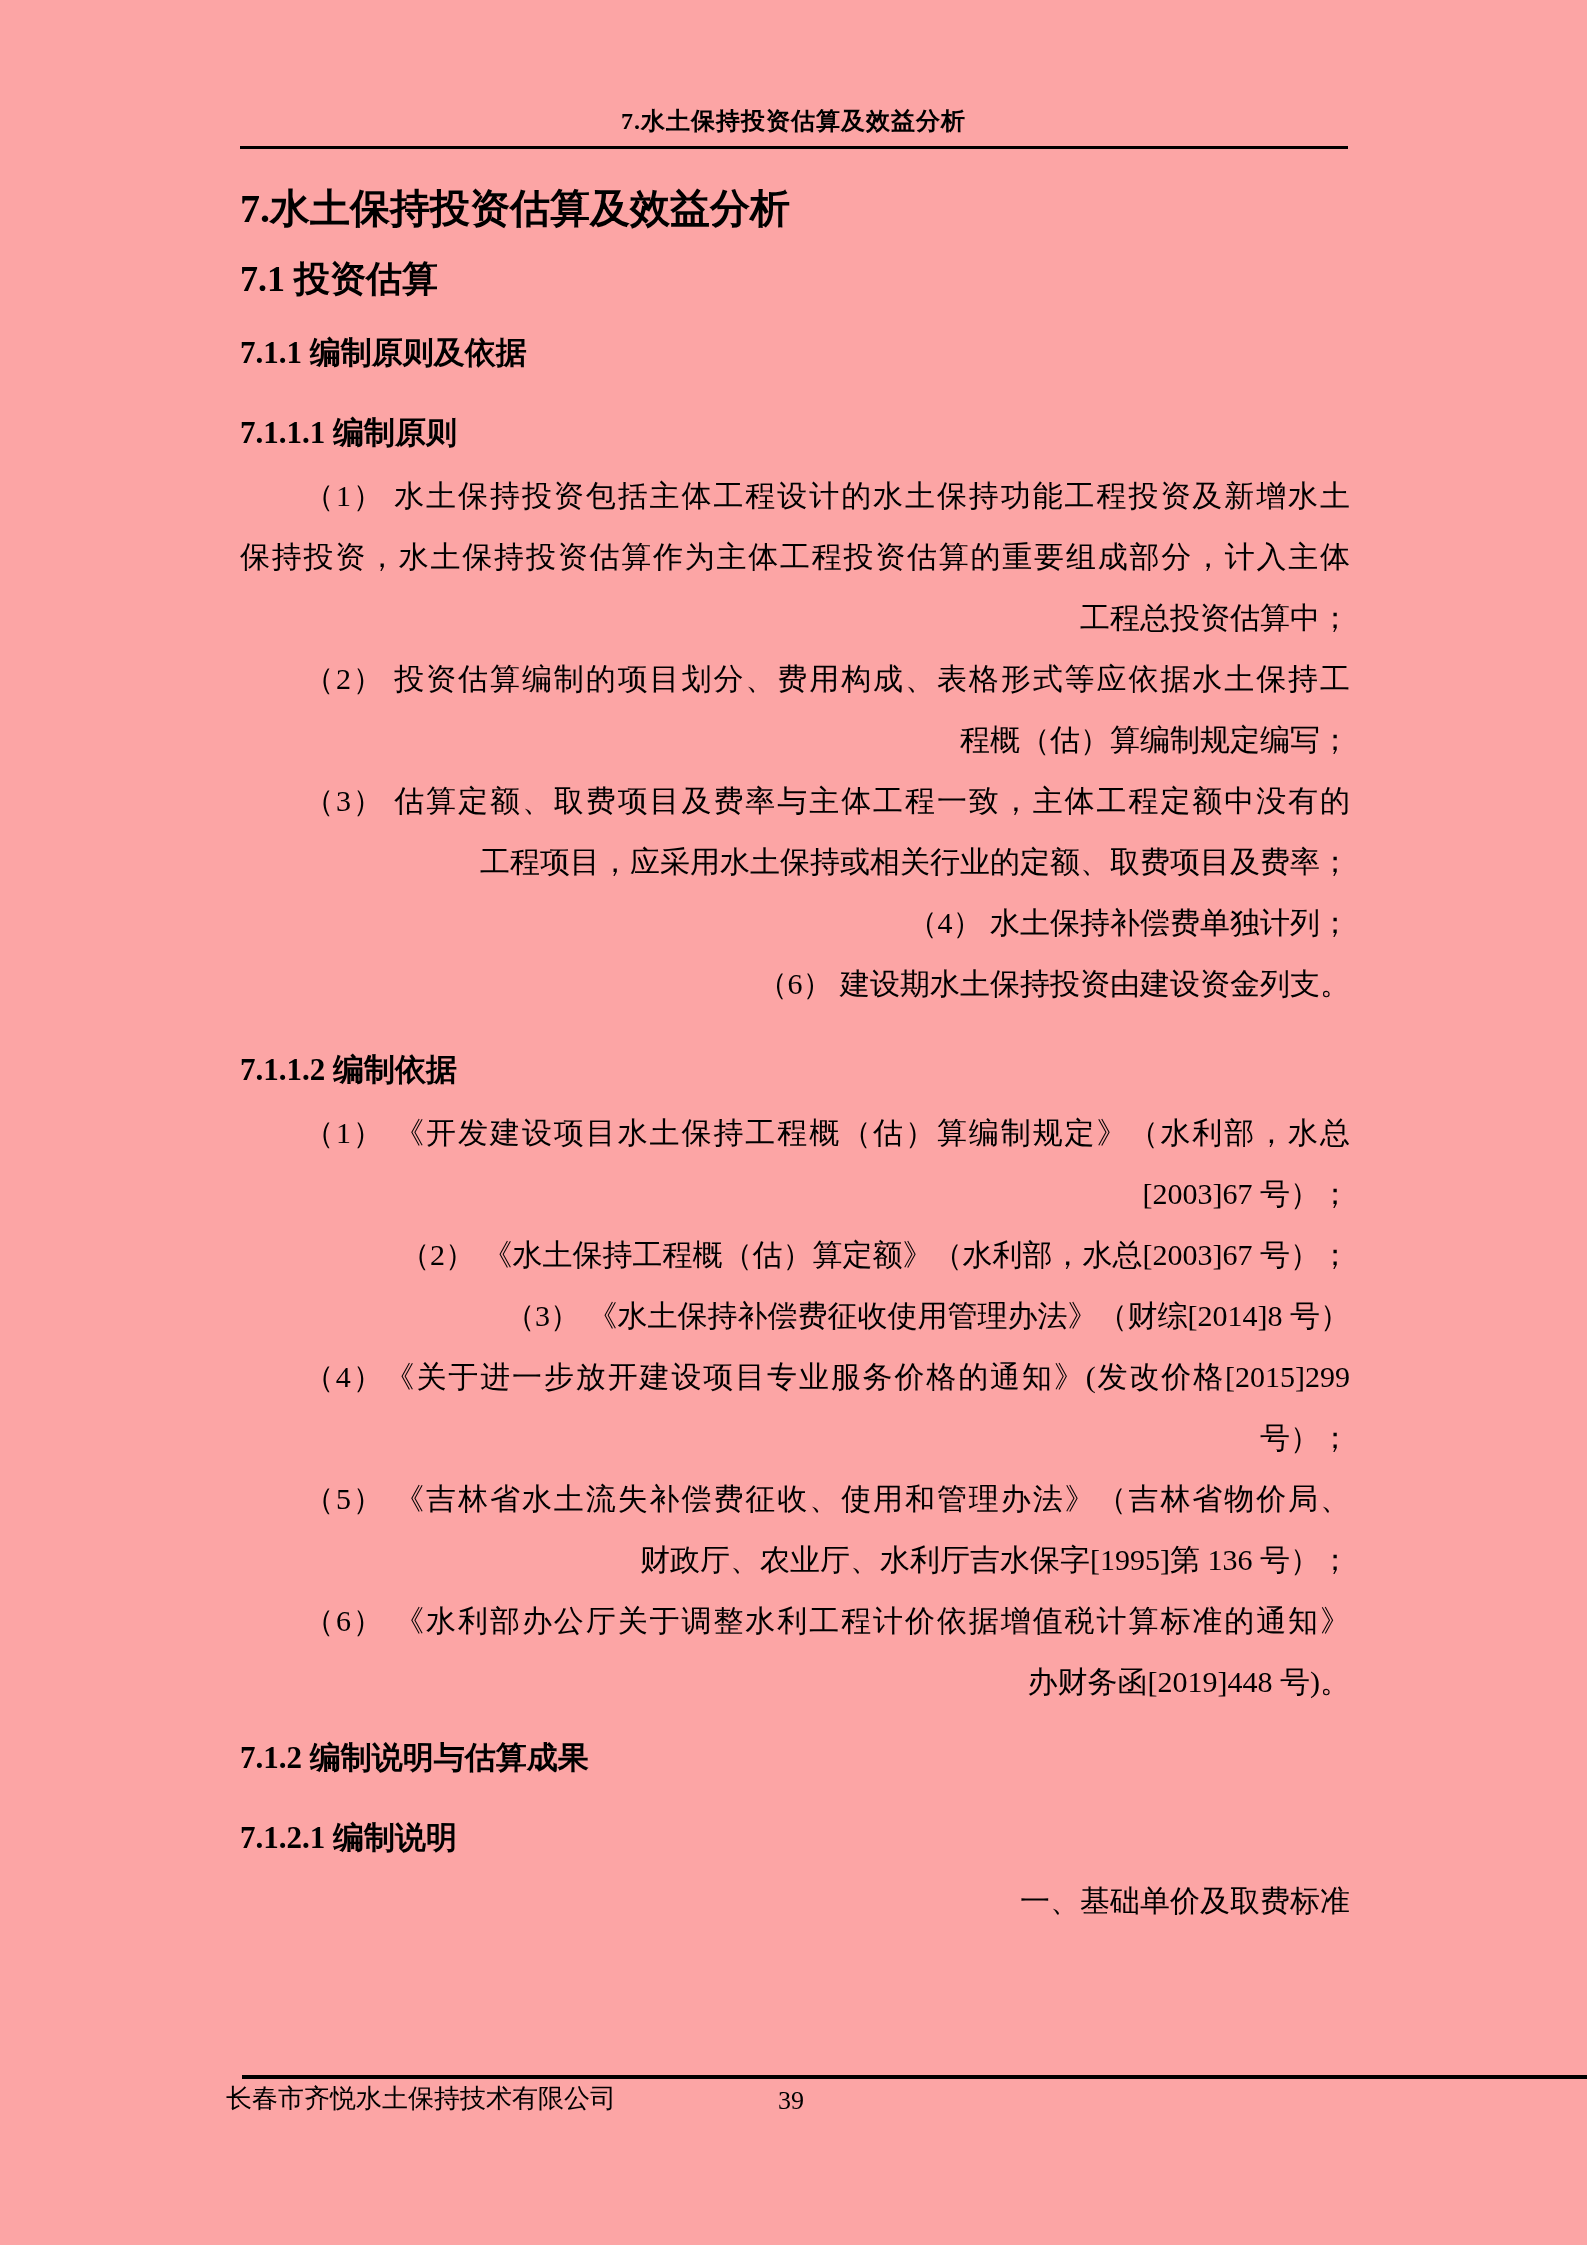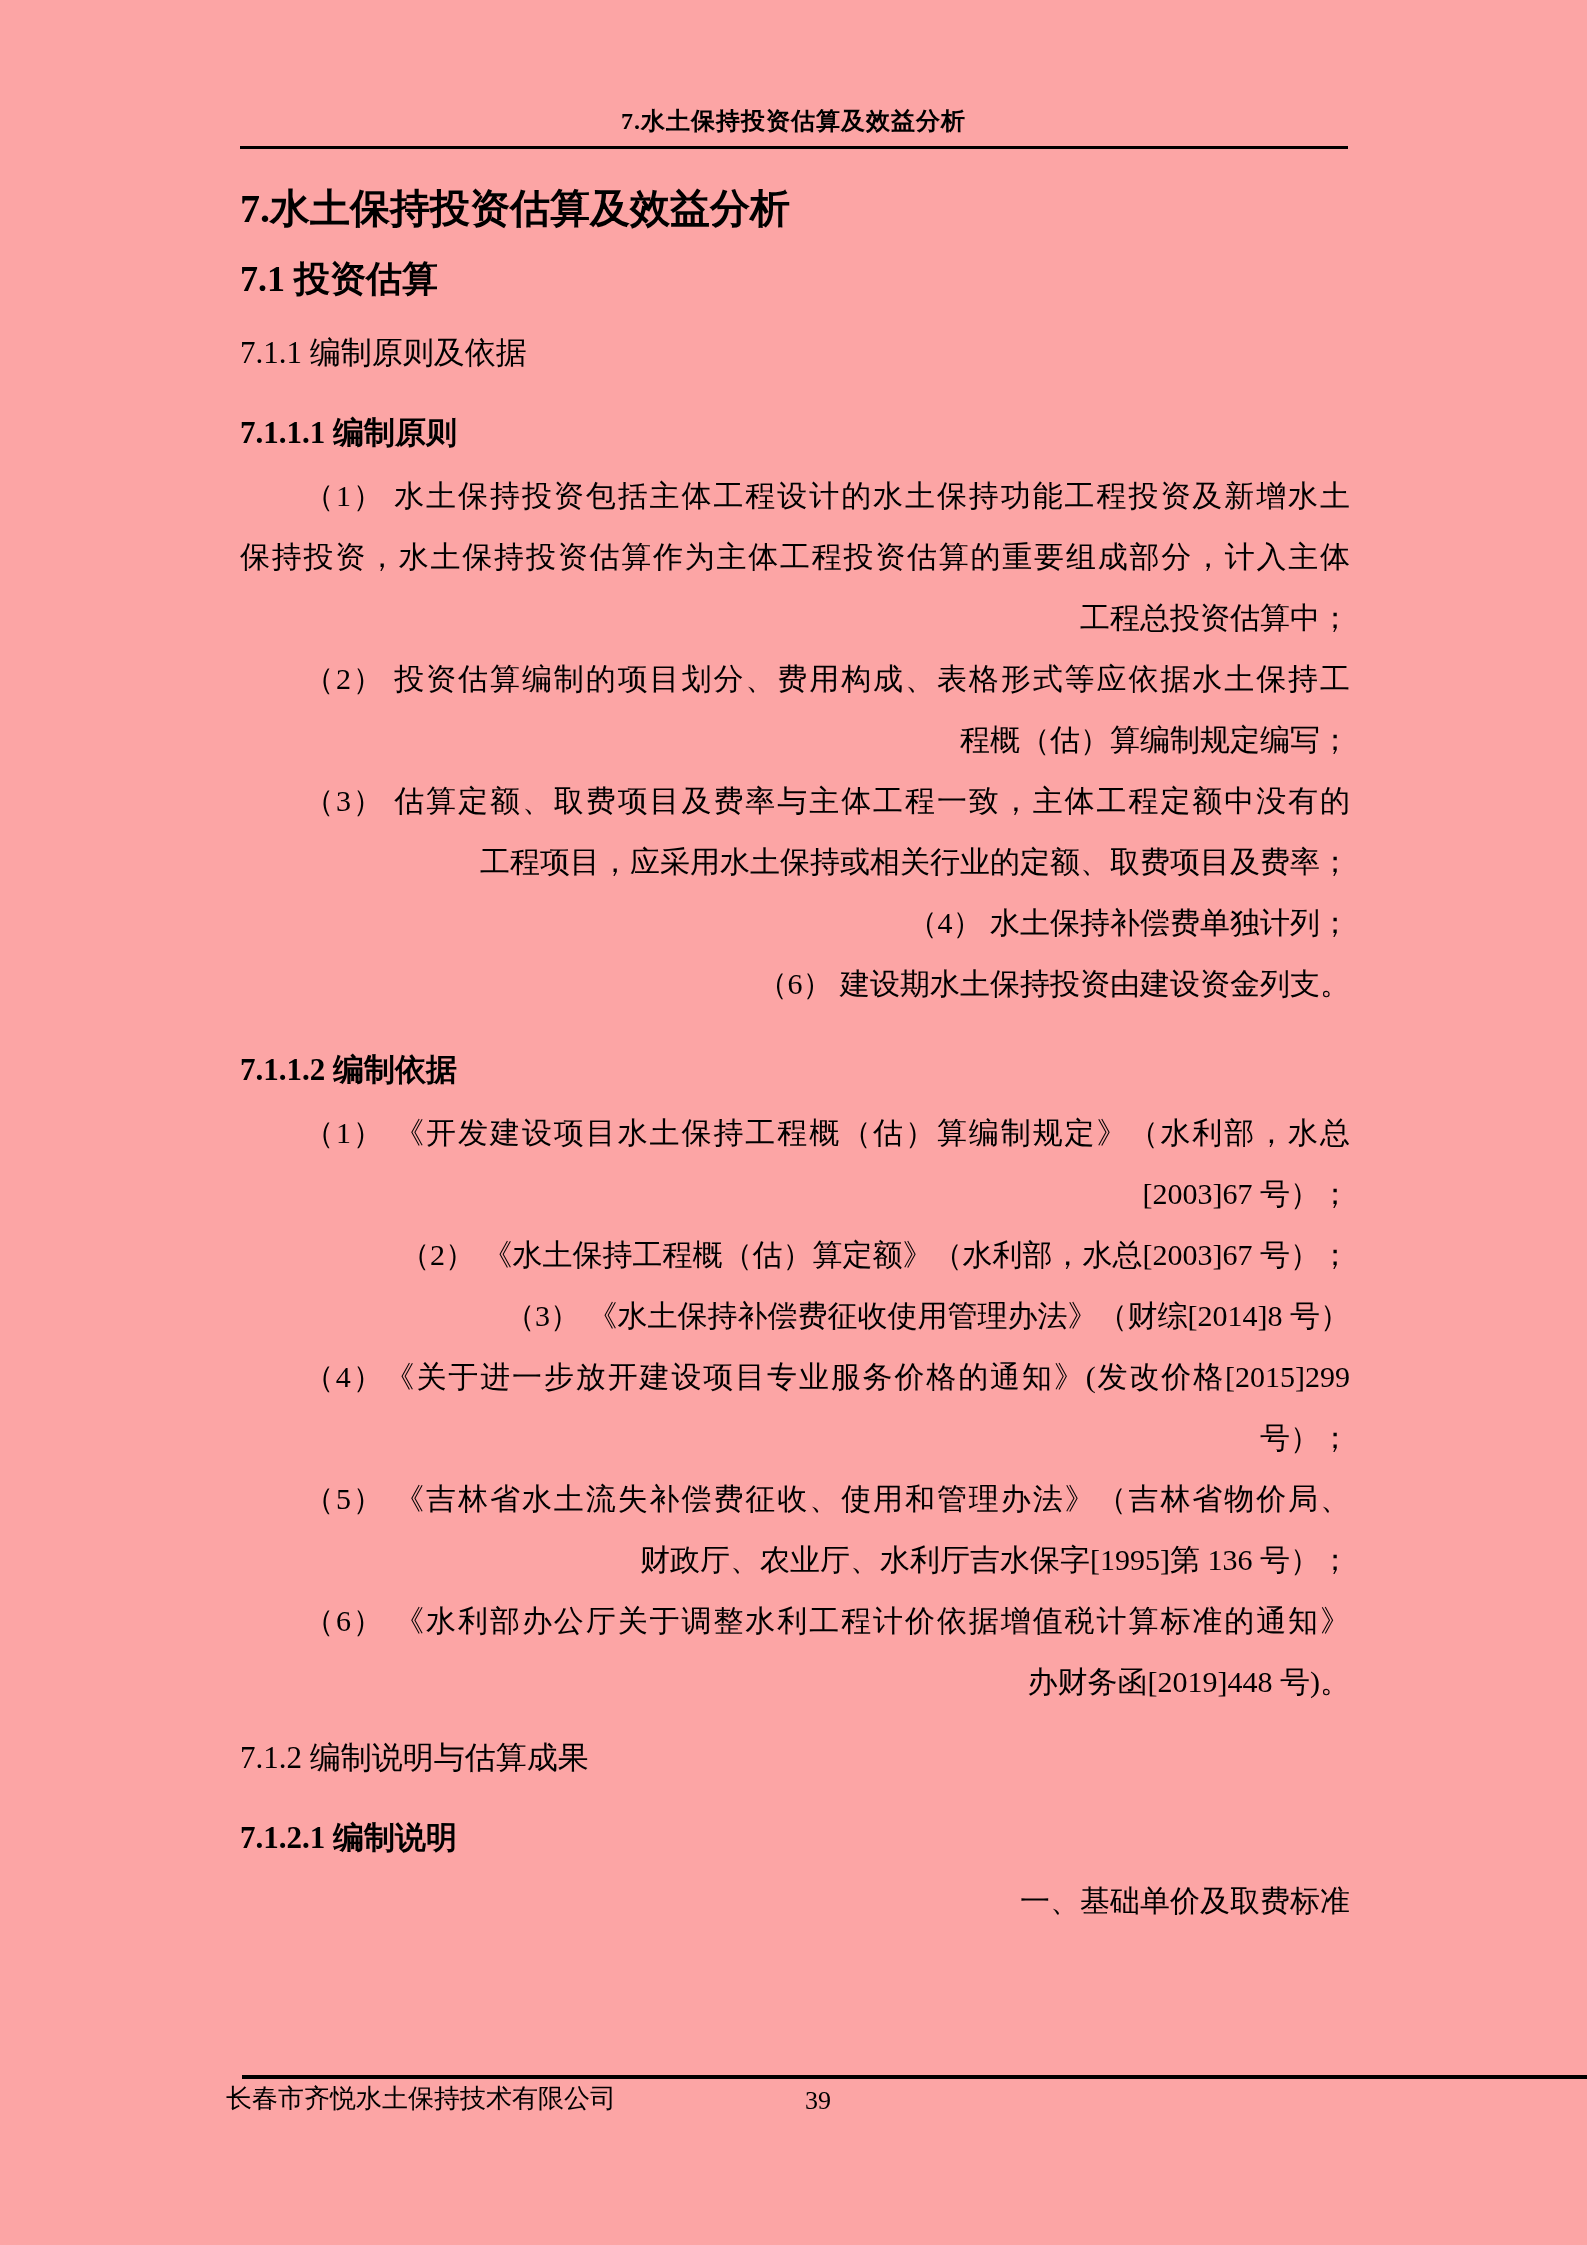--- a/index.html
+++ b/index.html
@@ -48,21 +48,21 @@
     margin-top: 30px;
   }
   .h2 {
     font-size: 36px;
     font-weight: bold;
     line-height: 56px;
     margin-top: 12px;
   }
   .h3 {
     font-size: 31px;
-    font-weight: normal;
+    font-weight: bold;
     line-height: 48px;
     margin-top: 22px;
   }
   .h4 {
     font-size: 31px;
     font-weight: bold;
     line-height: 48px;
     margin-top: 32px;
     margin-bottom: 8px;
   }
@@ -91,21 +91,20 @@
     top: 2082px;
     left: 226px;
     font-size: 26px;
     line-height: 34px;
   }
   .footer-page {
     position: absolute;
     top: 2084px;
     left: 778px;
     width: 80px;
-    text-align: center;
     font-size: 26px;
     line-height: 34px;
   }
 </style>
 </head>
 <body>
 
 <div class="page">
 
   <div class="header-title">7.水土保持投资估算及效益分析</div>

